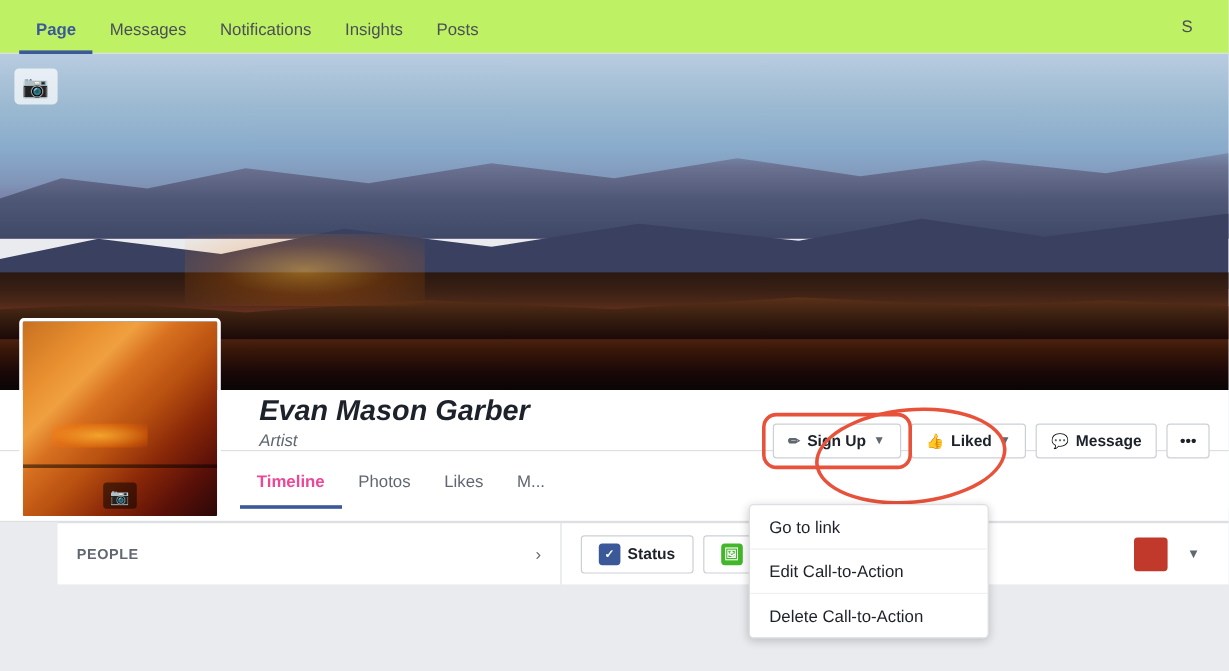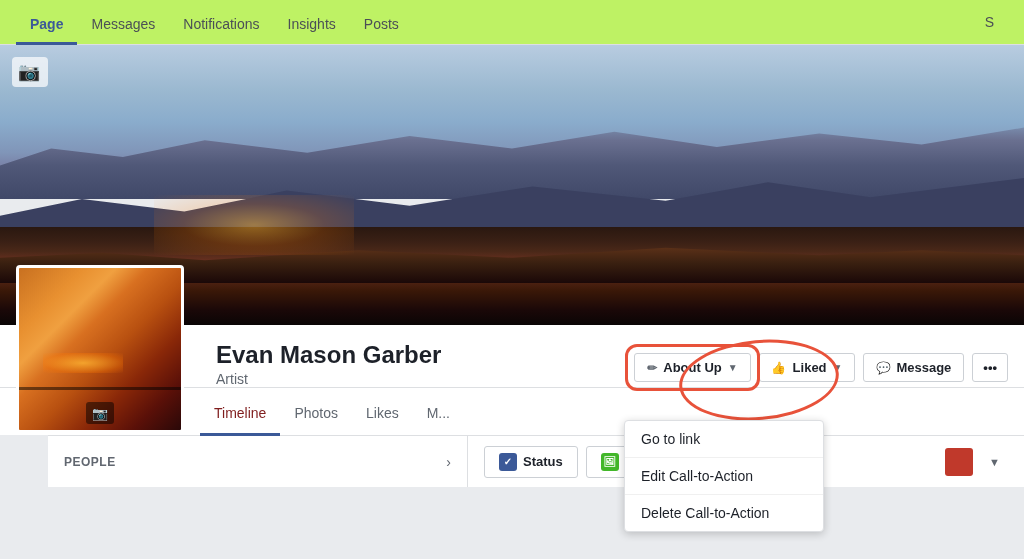--- a/index.html
+++ b/index.html
@@ -149,21 +149,22 @@
       border-radius: 3px;
       display: flex;
       align-items: center;
       justify-content: center;
       font-size: 13px;
       color: #fff;
       cursor: pointer;
     }
     .profile-info {
       margin-left: 200px;
-      padding: 16px 16px 0;
+      padding: 4px 16px 0;
+      font-style: italic;
     }
     .profile-name {
       font-size: 24px;
       font-weight: 700;
       color: #1d2129;
     }
     .profile-subtitle {
       font-size: 14px;
       color: #606770;
       margin-top: 2px;
@@ -253,23 +254,23 @@
     .sub-tab {
       padding: 12px 14px;
       font-size: 14px;
       color: #606770;
       cursor: pointer;
       border-bottom: 3px solid transparent;
       margin-bottom: -1px;
       user-select: none;
     }
     .sub-tab.active {
-      color: #7f1d1d;
+      color: #ec4899;
       border-bottom: 3px solid #3b5998;
-      font-weight: 400;
+      font-weight: 700;
     }
 
     
     #dropdown-menu {
       position: absolute;
       background: #fff;
       border: 1px solid #dddfe2;
       border-radius: 4px;
       box-shadow: 0 2px 8px rgba(0,0,0,0.2);
       width: 200px;
@@ -446,21 +447,21 @@
       <span>📷</span>
     </div>
   </div>
   <div class="profile-info">
     <div class="profile-name">Evan Mason Garber</div>
     <div class="profile-subtitle">Artist</div>
   </div>
   <div class="profile-actions">
     <button class="btn-signup">
       <span class="pencil-icon">✏</span>
-      <span>About Up</span>
+      <span>Sign Up</span>
       <span class="chevron-down">▼</span>
     </button>
     <button class="btn-liked">
       <span class="liked-thumb">👍</span>
       <span>Liked</span>
       <span style="font-size:10px;color:#606770;">▼</span>
     </button>
     <button class="btn-message">
       <span style="font-size:12px;">💬</span>
       <span>Message</span>

